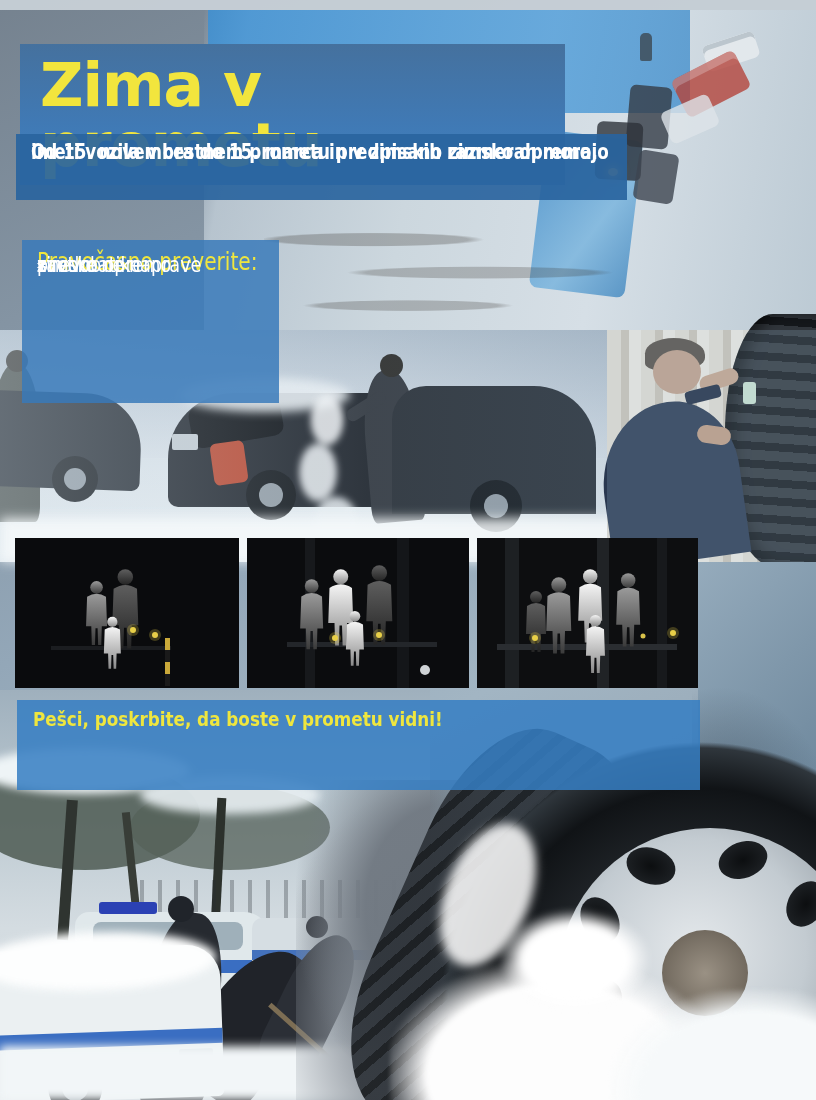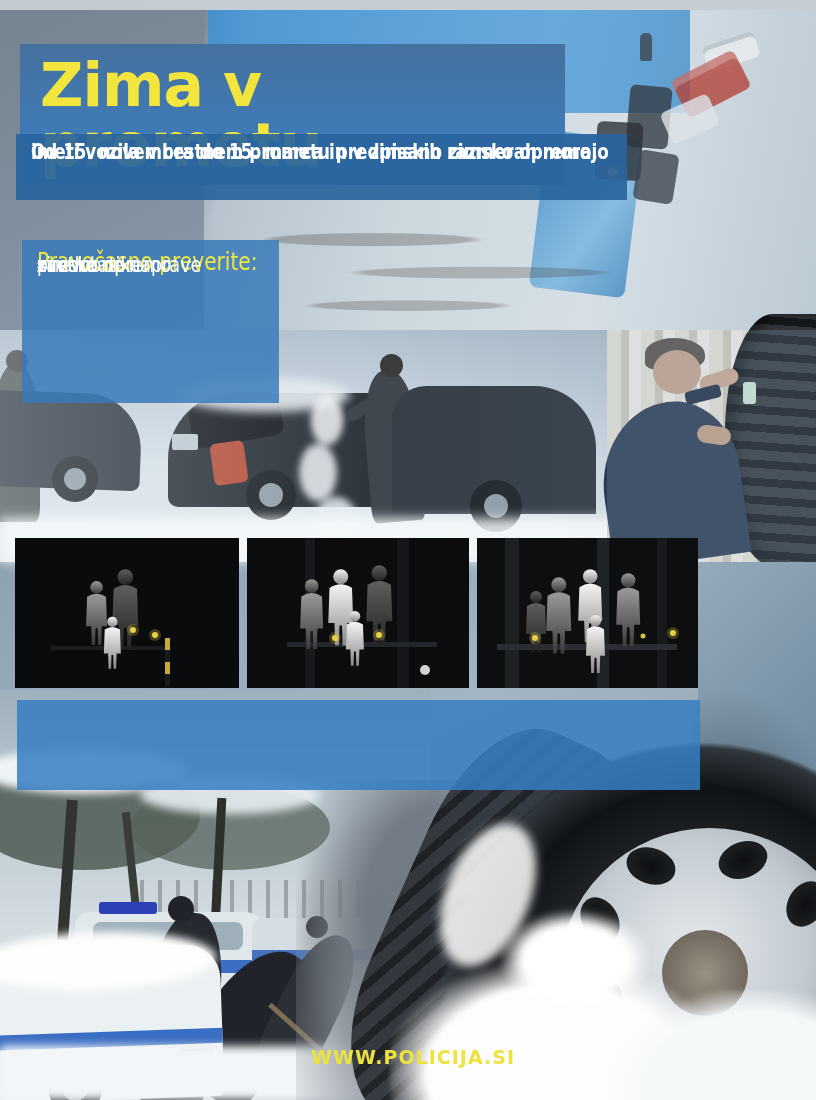--- a/index.html
+++ b/index.html
@@ -383,18 +383,18 @@
       <span class="ast">*</span>
       <span class="cond84">svetlobne naprave</span>
     </div>
     <div class="row">
       <span class="ast">*</span>
       <span class="cond84">zimsko opremo</span>
     </div>
   </div>
 
   <div class="vis-panel">
-  </div>
-
-
-  <div class="site">WWW.POLICIJA.SI</div>
+    <span class="head"><span class="cond84">Pešci, poskrbite, da boste v prometu vidni!</span></span>
+  </div>
+
+
 
 </div>
 
 </body></html>

